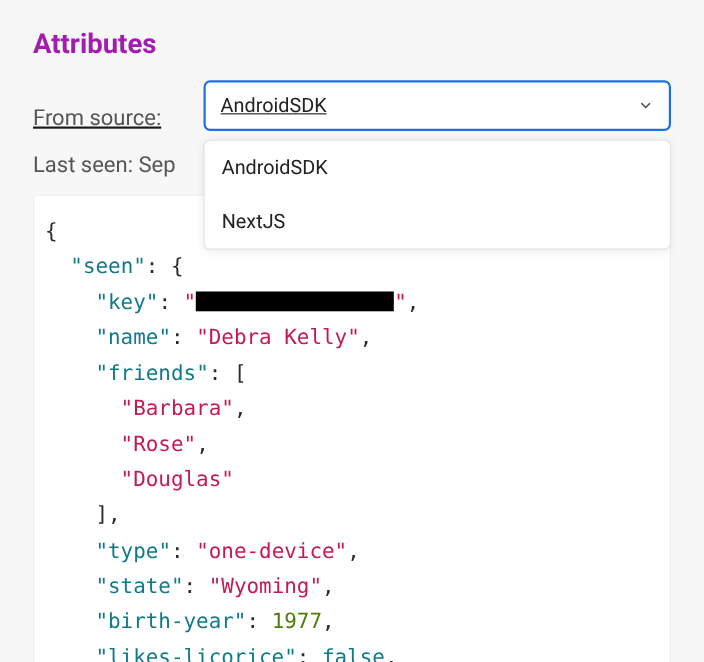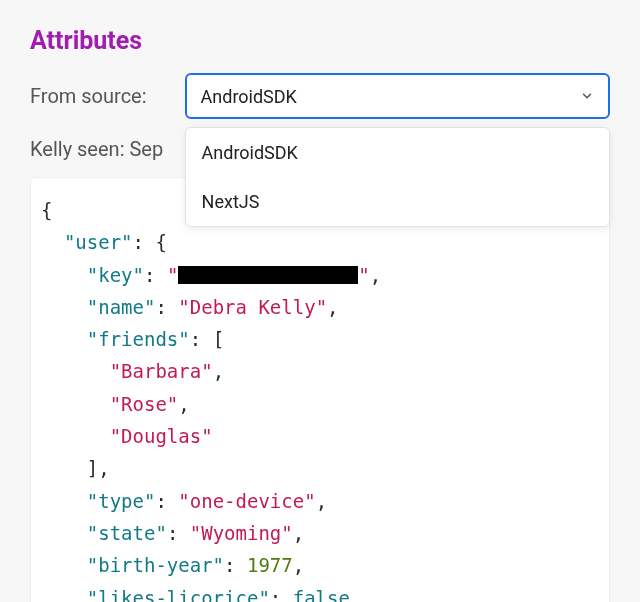--- a/index.html
+++ b/index.html
@@ -11,21 +11,21 @@
     color: #1a1a1a;
     overflow: hidden;
   }
   .page { padding: 26px 30px 0 30px; position: relative; }
   .title {
     font-size: 25px;
     font-weight: 700;
     margin: 0 0 18px 0;
     color: #a21caf;
   }
-  .row { display: flex; align-items: center; margin-bottom: 18px; }
+  .row { display: flex; align-items: flex-end; margin-bottom: 18px; text-decoration: underline; }
   .label {
     font-size: 20px;
     color: #555;
     margin-right: 10px;
     white-space: nowrap;
   }
   .select-wrap { position: relative; flex: 1; margin-left: 28px; }
   .select {
     position: relative;
     height: 46px;
@@ -118,26 +118,26 @@
         </span>
       </div>
       <div class="dropdown">
         <div class="option">AndroidSDK</div>
         <div class="option">NextJS</div>
       </div>
     </div>
   </div>
 
   <div class="lastseen">
-    <span>Kelly seen: </span><span>Sep</span>
+    <span>Last seen: </span><span>Sep</span>
   </div>
 
   <div class="code-card">
 <pre class="code"><span class="punct">{</span>
-  <span class="key">"<span>user</span>"</span><span class="colon">:</span> <span class="punct">{</span>
+  <span class="key">"<span>seen</span>"</span><span class="colon">:</span> <span class="punct">{</span>
     <span class="key">"<span>key</span>"</span><span class="colon">:</span> <span class="str">"</span><span class="redact"></span><span class="str">"</span><span class="punct">,</span>
     <span class="key">"<span>name</span>"</span><span class="colon">:</span> <span class="str">"<span>Debra Kelly</span>"</span><span class="punct">,</span>
     <span class="key">"<span>friends</span>"</span><span class="colon">:</span> <span class="punct">[</span>
       <span class="str">"<span>Barbara</span>"</span><span class="punct">,</span>
       <span class="str">"<span>Rose</span>"</span><span class="punct">,</span>
       <span class="str">"<span>Douglas</span>"</span>
     <span class="punct">],</span>
     <span class="key">"<span>type</span>"</span><span class="colon">:</span> <span class="str">"<span>one-device</span>"</span><span class="punct">,</span>
     <span class="key">"<span>state</span>"</span><span class="colon">:</span> <span class="str">"<span>Wyoming</span>"</span><span class="punct">,</span>
     <span class="key">"<span>birth-year</span>"</span><span class="colon">:</span> <span class="num">1977</span><span class="punct">,</span>

